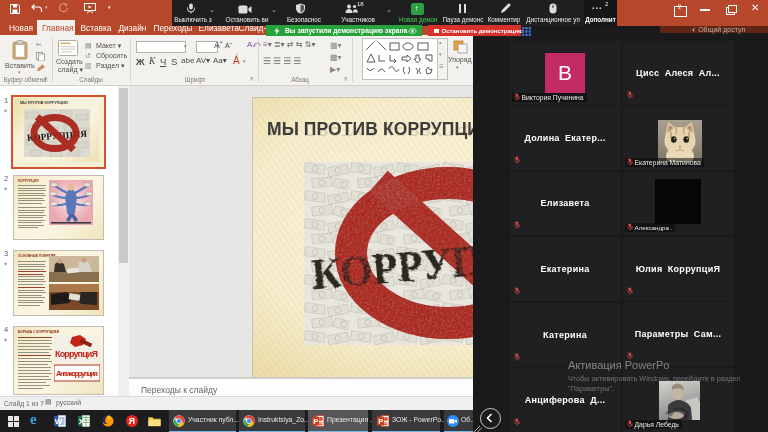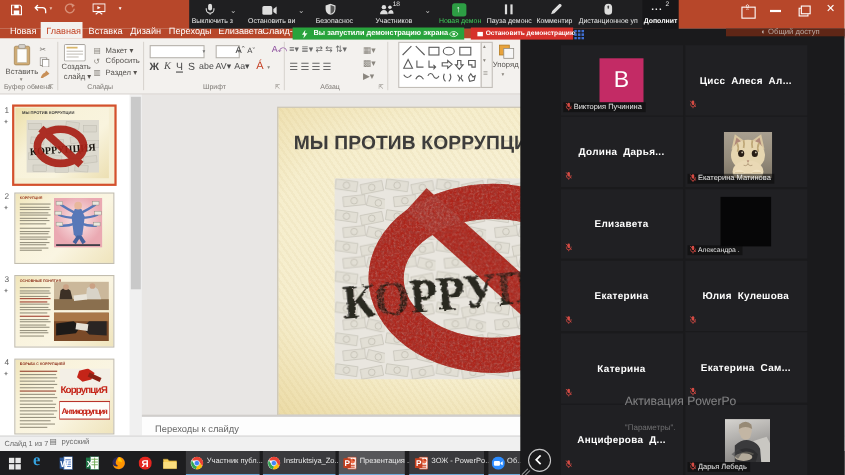--- a/index.html
+++ b/index.html
@@ -580,21 +580,21 @@
   <div class="cname">Цисс Алеся Ал...</div>
   <svg class="cmic" viewBox="0 0 7 9">
           <rect x="2.2" y="0.3" width="2.6" height="4.6" rx="1.3" fill="#d54b44"></rect>
           <path d="M1 3.5v1a2.5 2.5 0 0 0 5 0v-1" stroke="#d54b44" stroke-width="0.8" fill="none"></path>
           <line x1="3.5" y1="7" x2="3.5" y2="8.5" stroke="#d54b44" stroke-width="0.8"></line>
           <line x1="0.5" y1="0.5" x2="6.5" y2="7" stroke="#d54b44" stroke-width="0.9"></line>
         </svg>
 </div>
 
 <div class="cell" style="left:509.5px;top:106.3px;">
-  <div class="cname">Долина Дарья...</div>
+  <div class="cname">Долина Екатер...</div>
   <svg class="cmic" viewBox="0 0 7 9">
           <rect x="2.2" y="0.3" width="2.6" height="4.6" rx="1.3" fill="#d54b44"></rect>
           <path d="M1 3.5v1a2.5 2.5 0 0 0 5 0v-1" stroke="#d54b44" stroke-width="0.8" fill="none"></path>
           <line x1="3.5" y1="7" x2="3.5" y2="8.5" stroke="#d54b44" stroke-width="0.8"></line>
           <line x1="0.5" y1="0.5" x2="6.5" y2="7" stroke="#d54b44" stroke-width="0.9"></line>
         </svg>
 </div>
 <div class="cell" style="left:622.5px;top:106.3px;">
   <svg class="abs" style="left:35px;top:14px;" width="44" height="42" viewBox="0 0 44 42">
     <defs>
@@ -654,40 +654,40 @@
 <div class="cell" style="left:509.5px;top:236.9px;">
   <div class="cname">Екатерина</div>
   <svg class="cmic" viewBox="0 0 7 9">
           <rect x="2.2" y="0.3" width="2.6" height="4.6" rx="1.3" fill="#d54b44"></rect>
           <path d="M1 3.5v1a2.5 2.5 0 0 0 5 0v-1" stroke="#d54b44" stroke-width="0.8" fill="none"></path>
           <line x1="3.5" y1="7" x2="3.5" y2="8.5" stroke="#d54b44" stroke-width="0.8"></line>
           <line x1="0.5" y1="0.5" x2="6.5" y2="7" stroke="#d54b44" stroke-width="0.9"></line>
         </svg>
 </div>
 <div class="cell" style="left:622.5px;top:236.9px;">
-  <div class="cname">Юлия Кулешова</div>
+  <div class="cname">Юлия КоррупциЯ</div>
   <svg class="cmic" viewBox="0 0 7 9">
           <rect x="2.2" y="0.3" width="2.6" height="4.6" rx="1.3" fill="#d54b44"></rect>
           <path d="M1 3.5v1a2.5 2.5 0 0 0 5 0v-1" stroke="#d54b44" stroke-width="0.8" fill="none"></path>
           <line x1="3.5" y1="7" x2="3.5" y2="8.5" stroke="#d54b44" stroke-width="0.8"></line>
           <line x1="0.5" y1="0.5" x2="6.5" y2="7" stroke="#d54b44" stroke-width="0.9"></line>
         </svg>
 </div>
 
 <div class="cell" style="left:509.5px;top:303px;">
   <div class="cname">Катерина</div>
   <svg class="cmic" viewBox="0 0 7 9">
           <rect x="2.2" y="0.3" width="2.6" height="4.6" rx="1.3" fill="#d54b44"></rect>
           <path d="M1 3.5v1a2.5 2.5 0 0 0 5 0v-1" stroke="#d54b44" stroke-width="0.8" fill="none"></path>
           <line x1="3.5" y1="7" x2="3.5" y2="8.5" stroke="#d54b44" stroke-width="0.8"></line>
           <line x1="0.5" y1="0.5" x2="6.5" y2="7" stroke="#d54b44" stroke-width="0.9"></line>
         </svg>
 </div>
 <div class="cell" style="left:622.5px;top:302.2px;">
-  <div class="cname">Екатерина Сам...</div>
+  <div class="cname">Параметры Сам...</div>
   <svg class="cmic" viewBox="0 0 7 9">
           <rect x="2.2" y="0.3" width="2.6" height="4.6" rx="1.3" fill="#d54b44"></rect>
           <path d="M1 3.5v1a2.5 2.5 0 0 0 5 0v-1" stroke="#d54b44" stroke-width="0.8" fill="none"></path>
           <line x1="3.5" y1="7" x2="3.5" y2="8.5" stroke="#d54b44" stroke-width="0.8"></line>
           <line x1="0.5" y1="0.5" x2="6.5" y2="7" stroke="#d54b44" stroke-width="0.9"></line>
         </svg>
 </div>
 
 <div class="cell" style="left:509.5px;top:367.5px;height:64.5px;">
   <div class="cname">Анциферова  Д...</div>
@@ -749,20 +749,21 @@
           <rect x="3.7" y="3.7" width="2.6" height="2.6"></rect>
           <rect x="7.4" y="3.7" width="2.6" height="2.6"></rect>
           <rect x="0" y="7.4" width="2.6" height="2.6"></rect>
           <rect x="3.7" y="7.4" width="2.6" height="2.6"></rect>
           <rect x="7.4" y="7.4" width="2.6" height="2.6"></rect>
         </g>
       </svg>
 </div>
 
 <div class="txt" style="left:568px;top:359px;color:rgba(255,255,255,0.44);font-size:11px;">Активация PowerPo</div>
+<div class="txt" style="left:568px;top:374px;color:rgba(255,255,255,0.34);font-size:7.3px;">Чтобы активировать Windows, перейдите в раздел</div>
 <div class="txt" style="left:568px;top:384px;color:rgba(255,255,255,0.34);font-size:7.3px;">"Параметры".</div>
 
 <svg class="abs" style="left:474px;top:426px;" width="8" height="6" viewBox="0 0 8 6">
       <g stroke="#c8c8c8" stroke-width="0.9">
         <line x1="0" y1="6" x2="6" y2="0"></line>
         <line x1="3.5" y1="6" x2="8" y2="1.5"></line>
       </g>
     </svg>
 <div class="abs" style="left:480px;top:408px;width:19px;height:19px;border:1px solid rgba(255,255,255,0.75);border-radius:50%;"></div>
 <svg class="abs" style="left:485.5px;top:413px;" width="7" height="10" viewBox="0 0 7 10">

